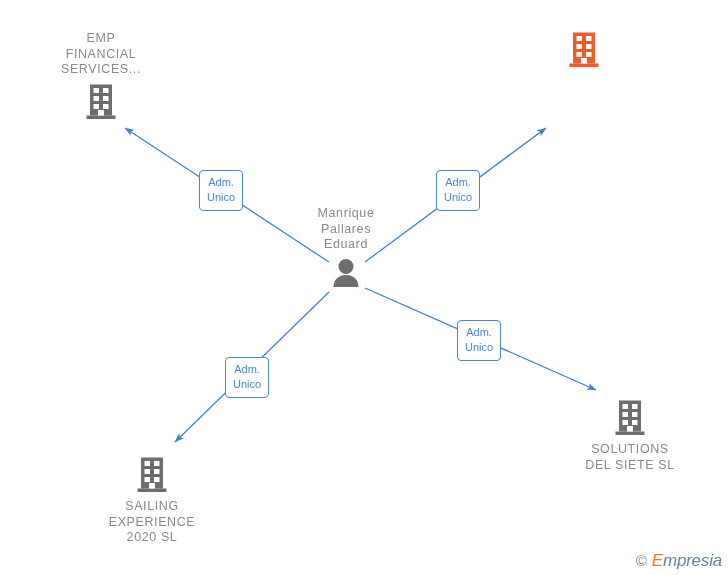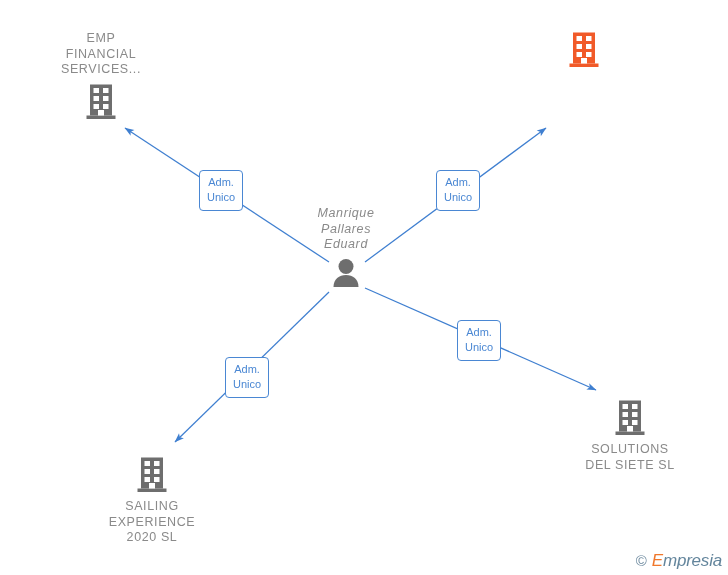--- a/index.html
+++ b/index.html
@@ -142,21 +142,21 @@
         <rect x="17" y="5" width="5.5" height="5" fill="#ffffff"></rect>
         <rect x="7.5" y="13" width="5.5" height="5" fill="#ffffff"></rect>
         <rect x="17" y="13" width="5.5" height="5" fill="#ffffff"></rect>
         <rect x="7.5" y="21" width="5.5" height="5" fill="#ffffff"></rect>
         <rect x="17" y="21" width="5.5" height="5" fill="#ffffff"></rect>
         <rect x="12" y="27" width="6" height="5.5" fill="#ffffff"></rect>
       </svg>
     </span>
   </div>
 
-  <div class="node node-person label-above" style="left:346px; top:206px;font-style:italic;">
+  <div class="node node-person label-above" style="left:346px; top:206px;">
     <span class="node-label">Manrique
 Pallares
 Eduard</span>
     <span class="node-icon">
       <svg viewBox="0 0 32 30" width="32" height="30" xmlns="http://www.w3.org/2000/svg">
         <circle cx="16" cy="8.5" r="7.5" fill="#6e6e6e"></circle>
         <path d="M3.5,29 C3.5,21.2 9.2,17 16,17 C22.8,17 28.5,21.2 28.5,29 Z" fill="#6e6e6e"></path>
       </svg>
     </span>
   </div>

